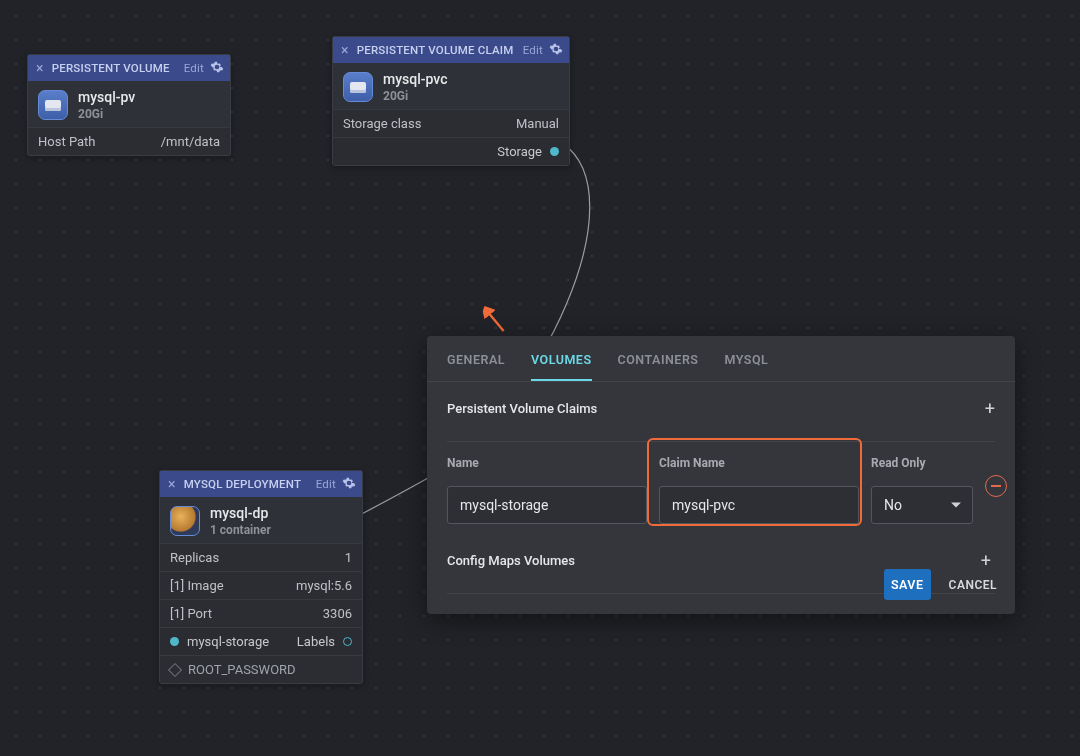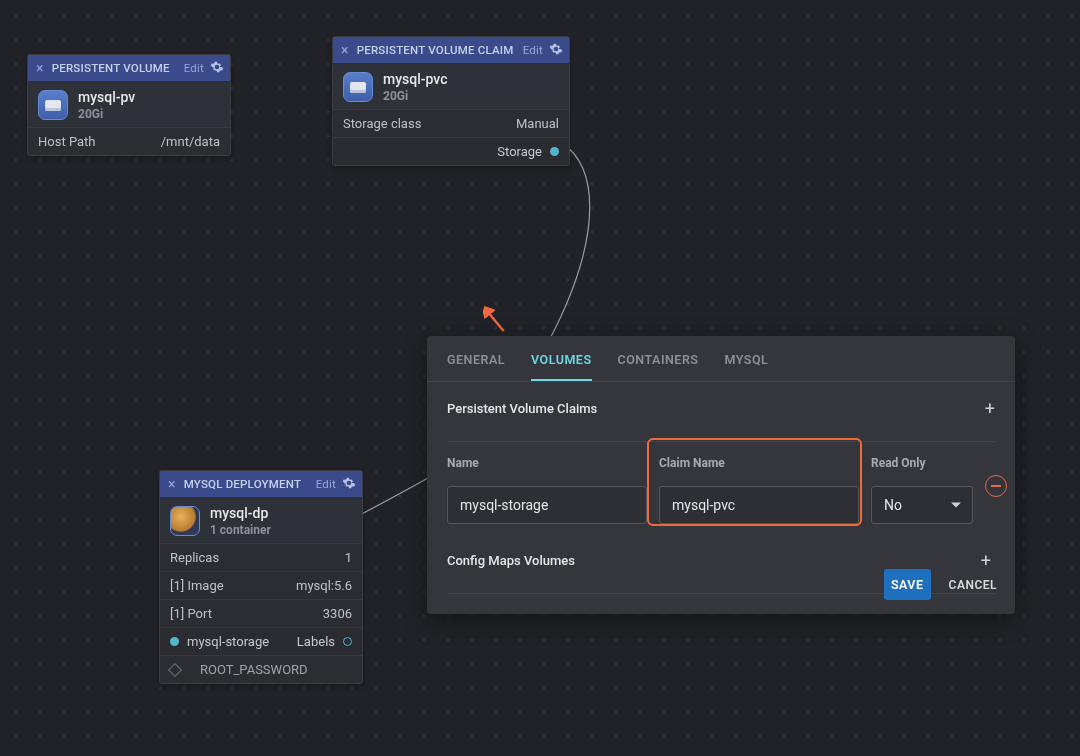--- a/index.html
+++ b/index.html
@@ -62,21 +62,21 @@
   .port.hollow-cyan { background:transparent; border:1.5px solid #4fb7c9; }
   .node-foot-right { display:flex; align-items:center; gap:8px;justify-content:space-between; }
   .node-foot-left { display:flex; align-items:center; gap:8px; }
 
   
   #node-pv { left: 27px; top: 54px; width: 204px; }
   #node-pvc { left: 332px; top: 36px; width: 238px; }
   #node-dep { left: 159px; top: 470px; width: 204px; }
 
   
-  .rootpwd { display:flex; align-items:center; gap:20px; padding:6px 10px; border-top:1px solid #38393f; color:#a0a3a9; font-size:13px; }
+  .rootpwd { display:flex; align-items:center; gap:8px; padding:6px 10px; border-top:1px solid #38393f; color:#a0a3a9; font-size:13px; }
   .hexicon { width:10px; height:10px; border:1.5px solid #6f7278; transform: rotate(45deg); }
 
   
   .panel {
     position: absolute; left: 427px; top: 336px;
     width: 588px; height: 278px;
     background: #34363c;
     border-radius: 4px;
     box-shadow: 0 6px 24px rgba(0,0,0,.45);
     color: #cfd1d5;

